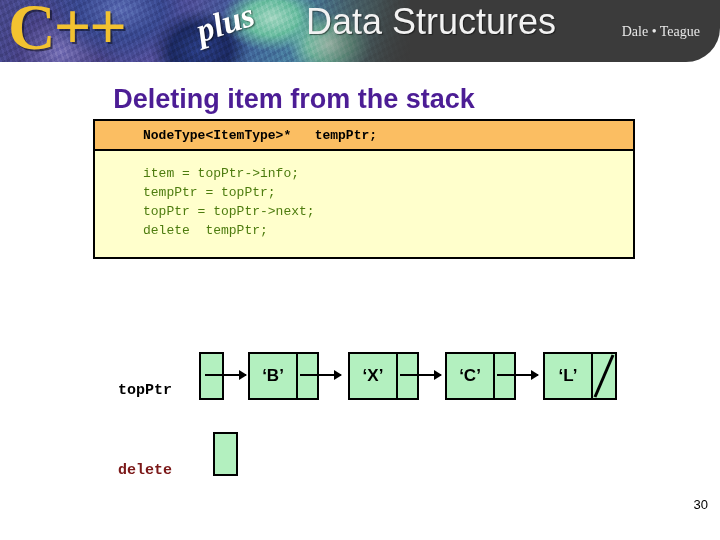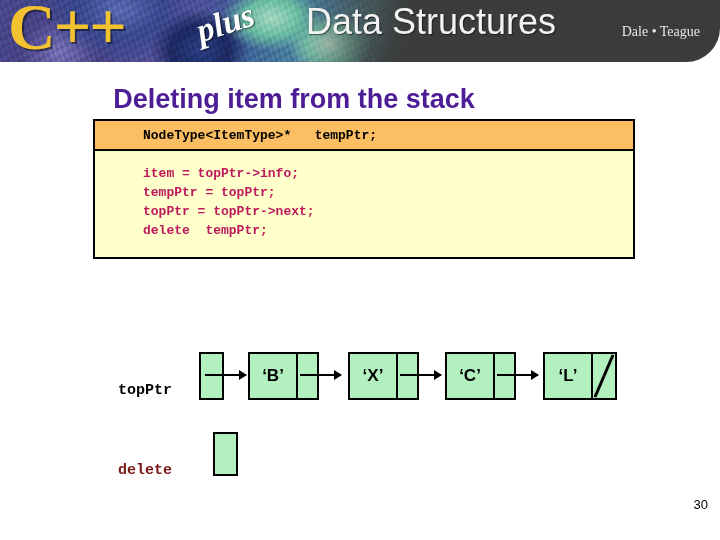--- a/index.html
+++ b/index.html
@@ -140,23 +140,23 @@
     color: #000000;
     white-space: pre;
   }
   #code-body {
     background: #FFFFCC;
     padding: 13px 0 17px 48px;
     box-sizing: border-box;
   }
   .code-line {
     font-family: "Liberation Mono", monospace;
-    font-weight: bold;
+    font-weight: normal;
     font-size: 13px;
-    color: #be185d;
+    color: #4d7c0f;
     white-space: pre;
     line-height: 19px;
     height: 19px;
   }
   .ptr-label {
     position: absolute;
     font-family: "Liberation Mono", monospace;
     font-weight: bold;
     font-size: 15px;
     white-space: nowrap;

